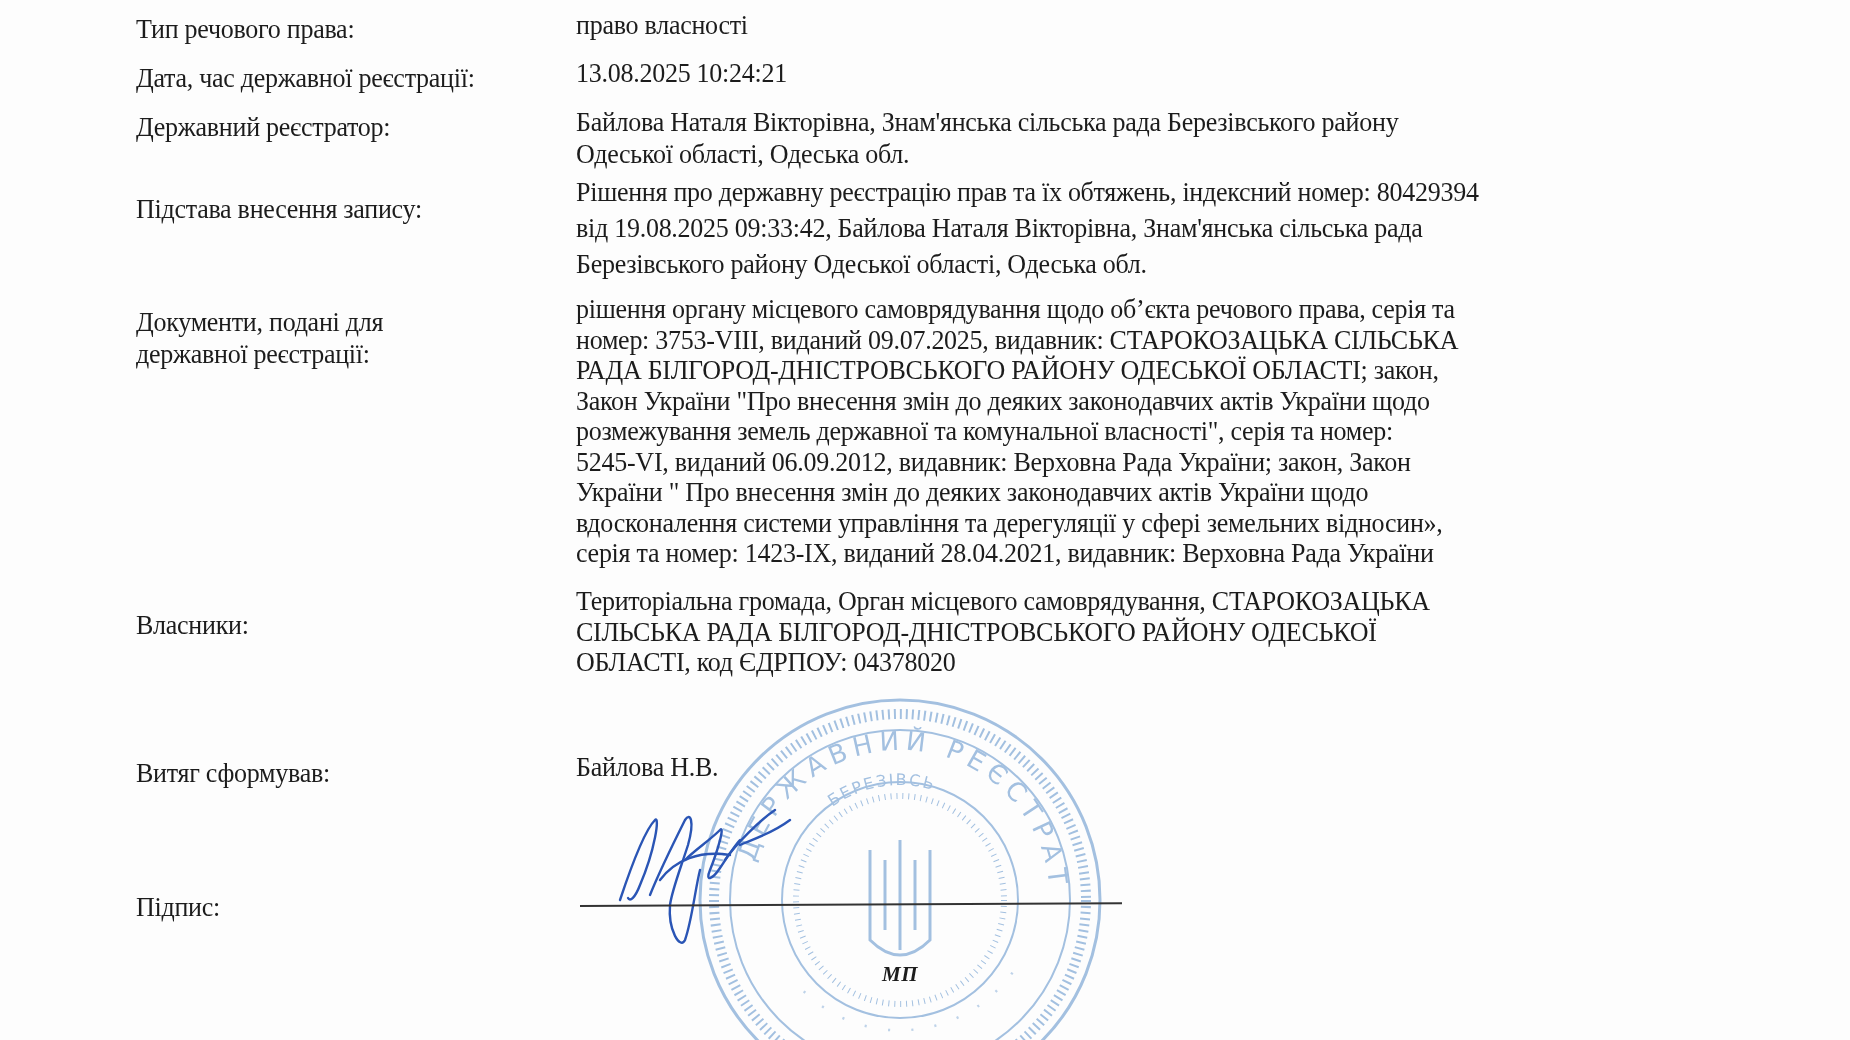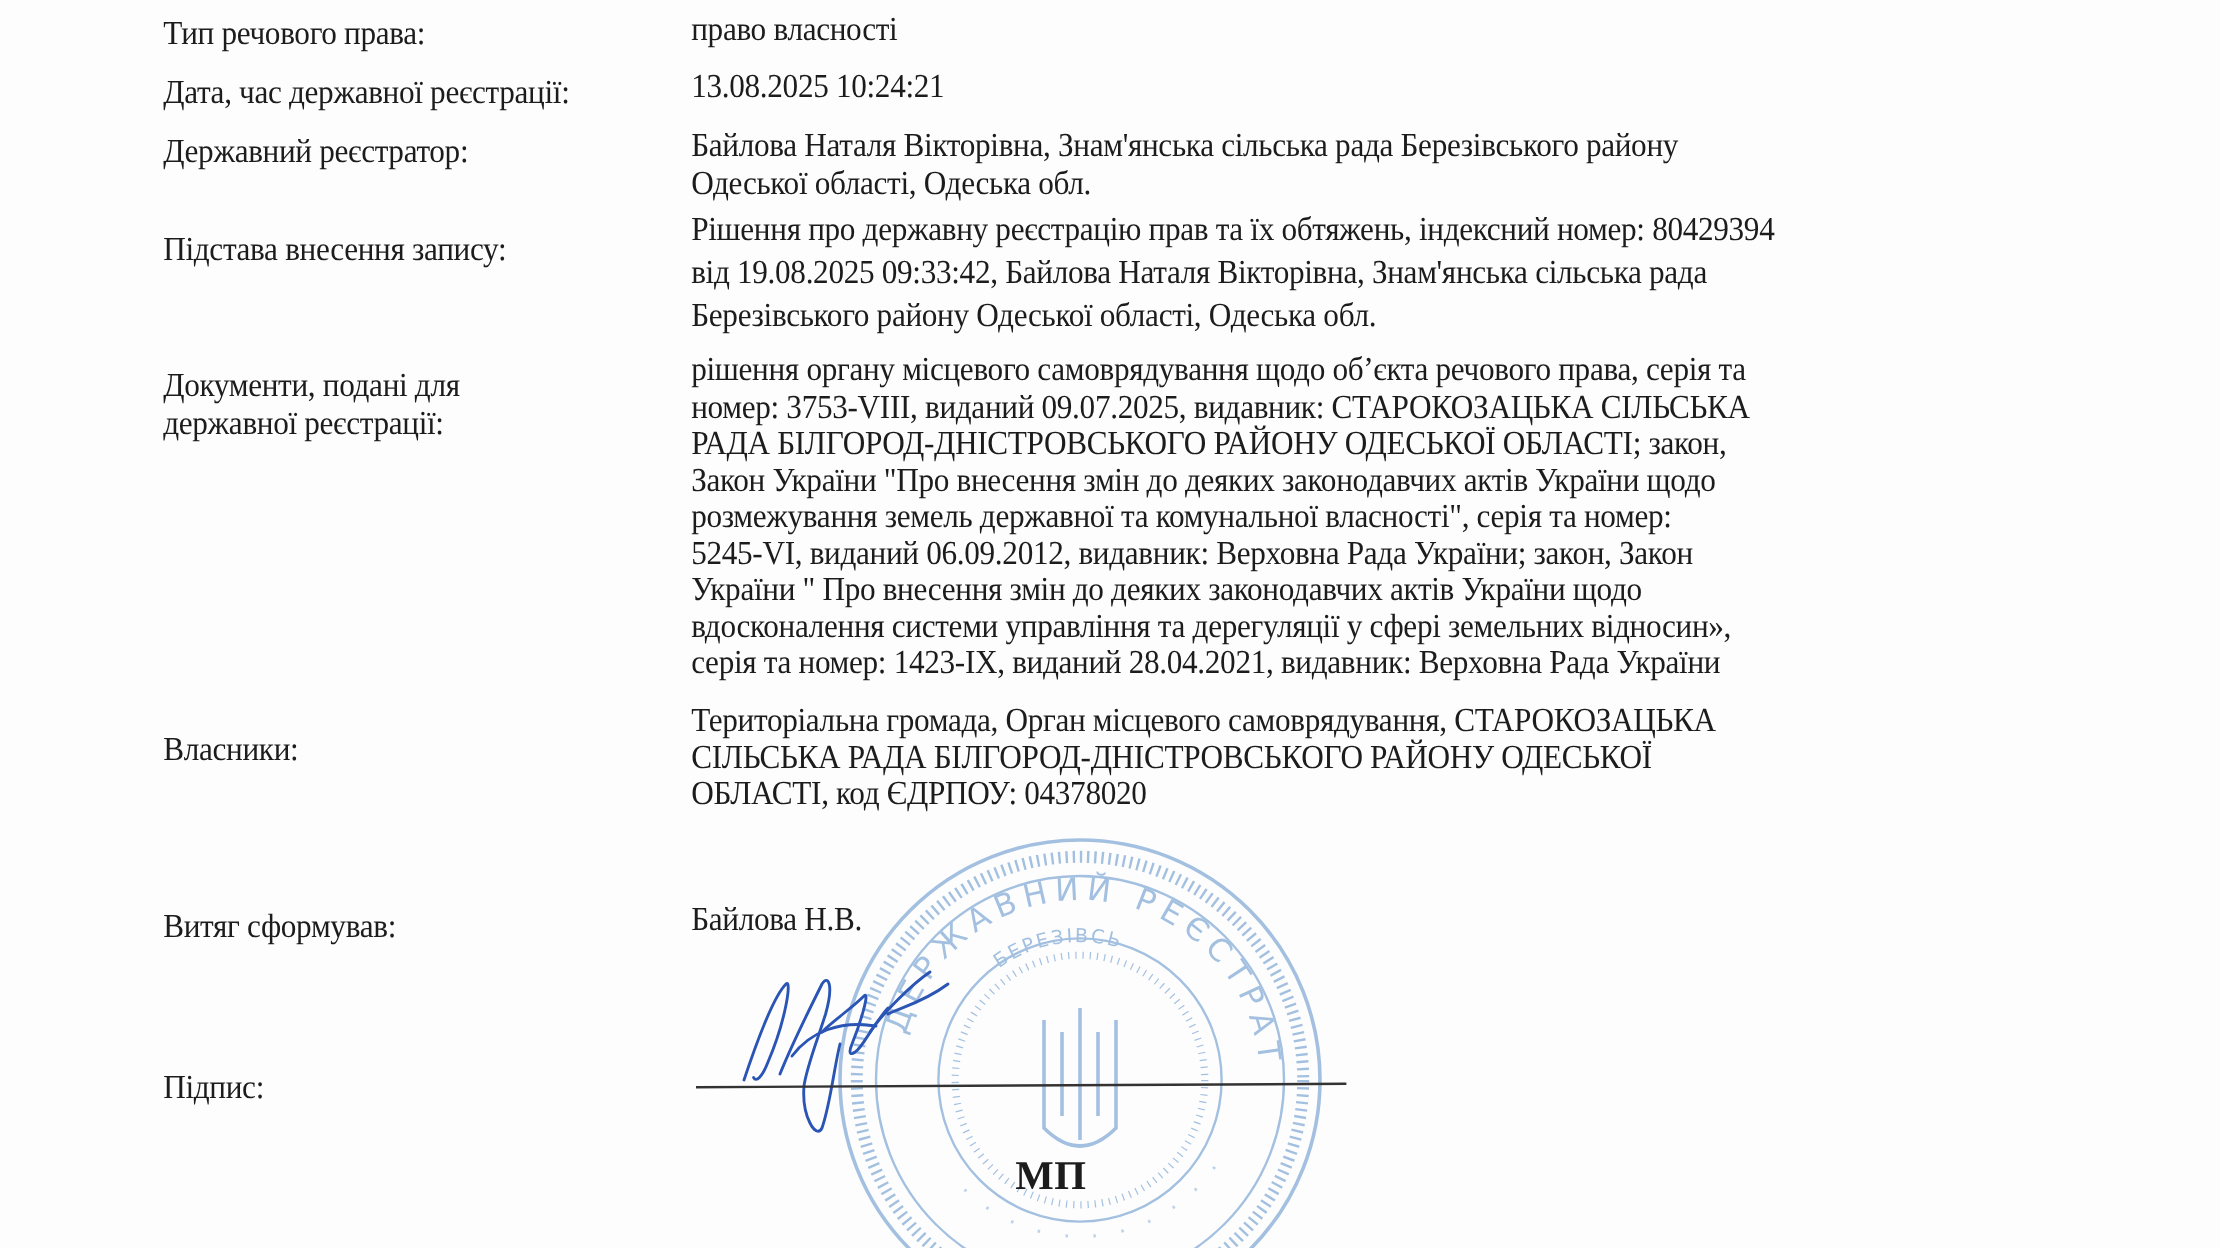--- a/index.html
+++ b/index.html
@@ -55,25 +55,26 @@
       left: 580px;
       top: 905px;
       width: 542px;
       height: 2px;
       background: #333;
       transform: rotate(-0.3deg);
       transform-origin: left center;
     }
     .mp {
       position: absolute;
-      left: 846px;
+      left: 882px;
       top: 962px;
-      font-size: 34px;
+      font-size: 21px;
       font-weight: bold;
       letter-spacing: 0.5px;
+      font-style: italic;
     }
     .stamp {
       position: absolute;
       left: 690px;
       top: 690px;
       width: 420px;
       height: 420px;
       opacity: 0.55;
       pointer-events: none;
     }

